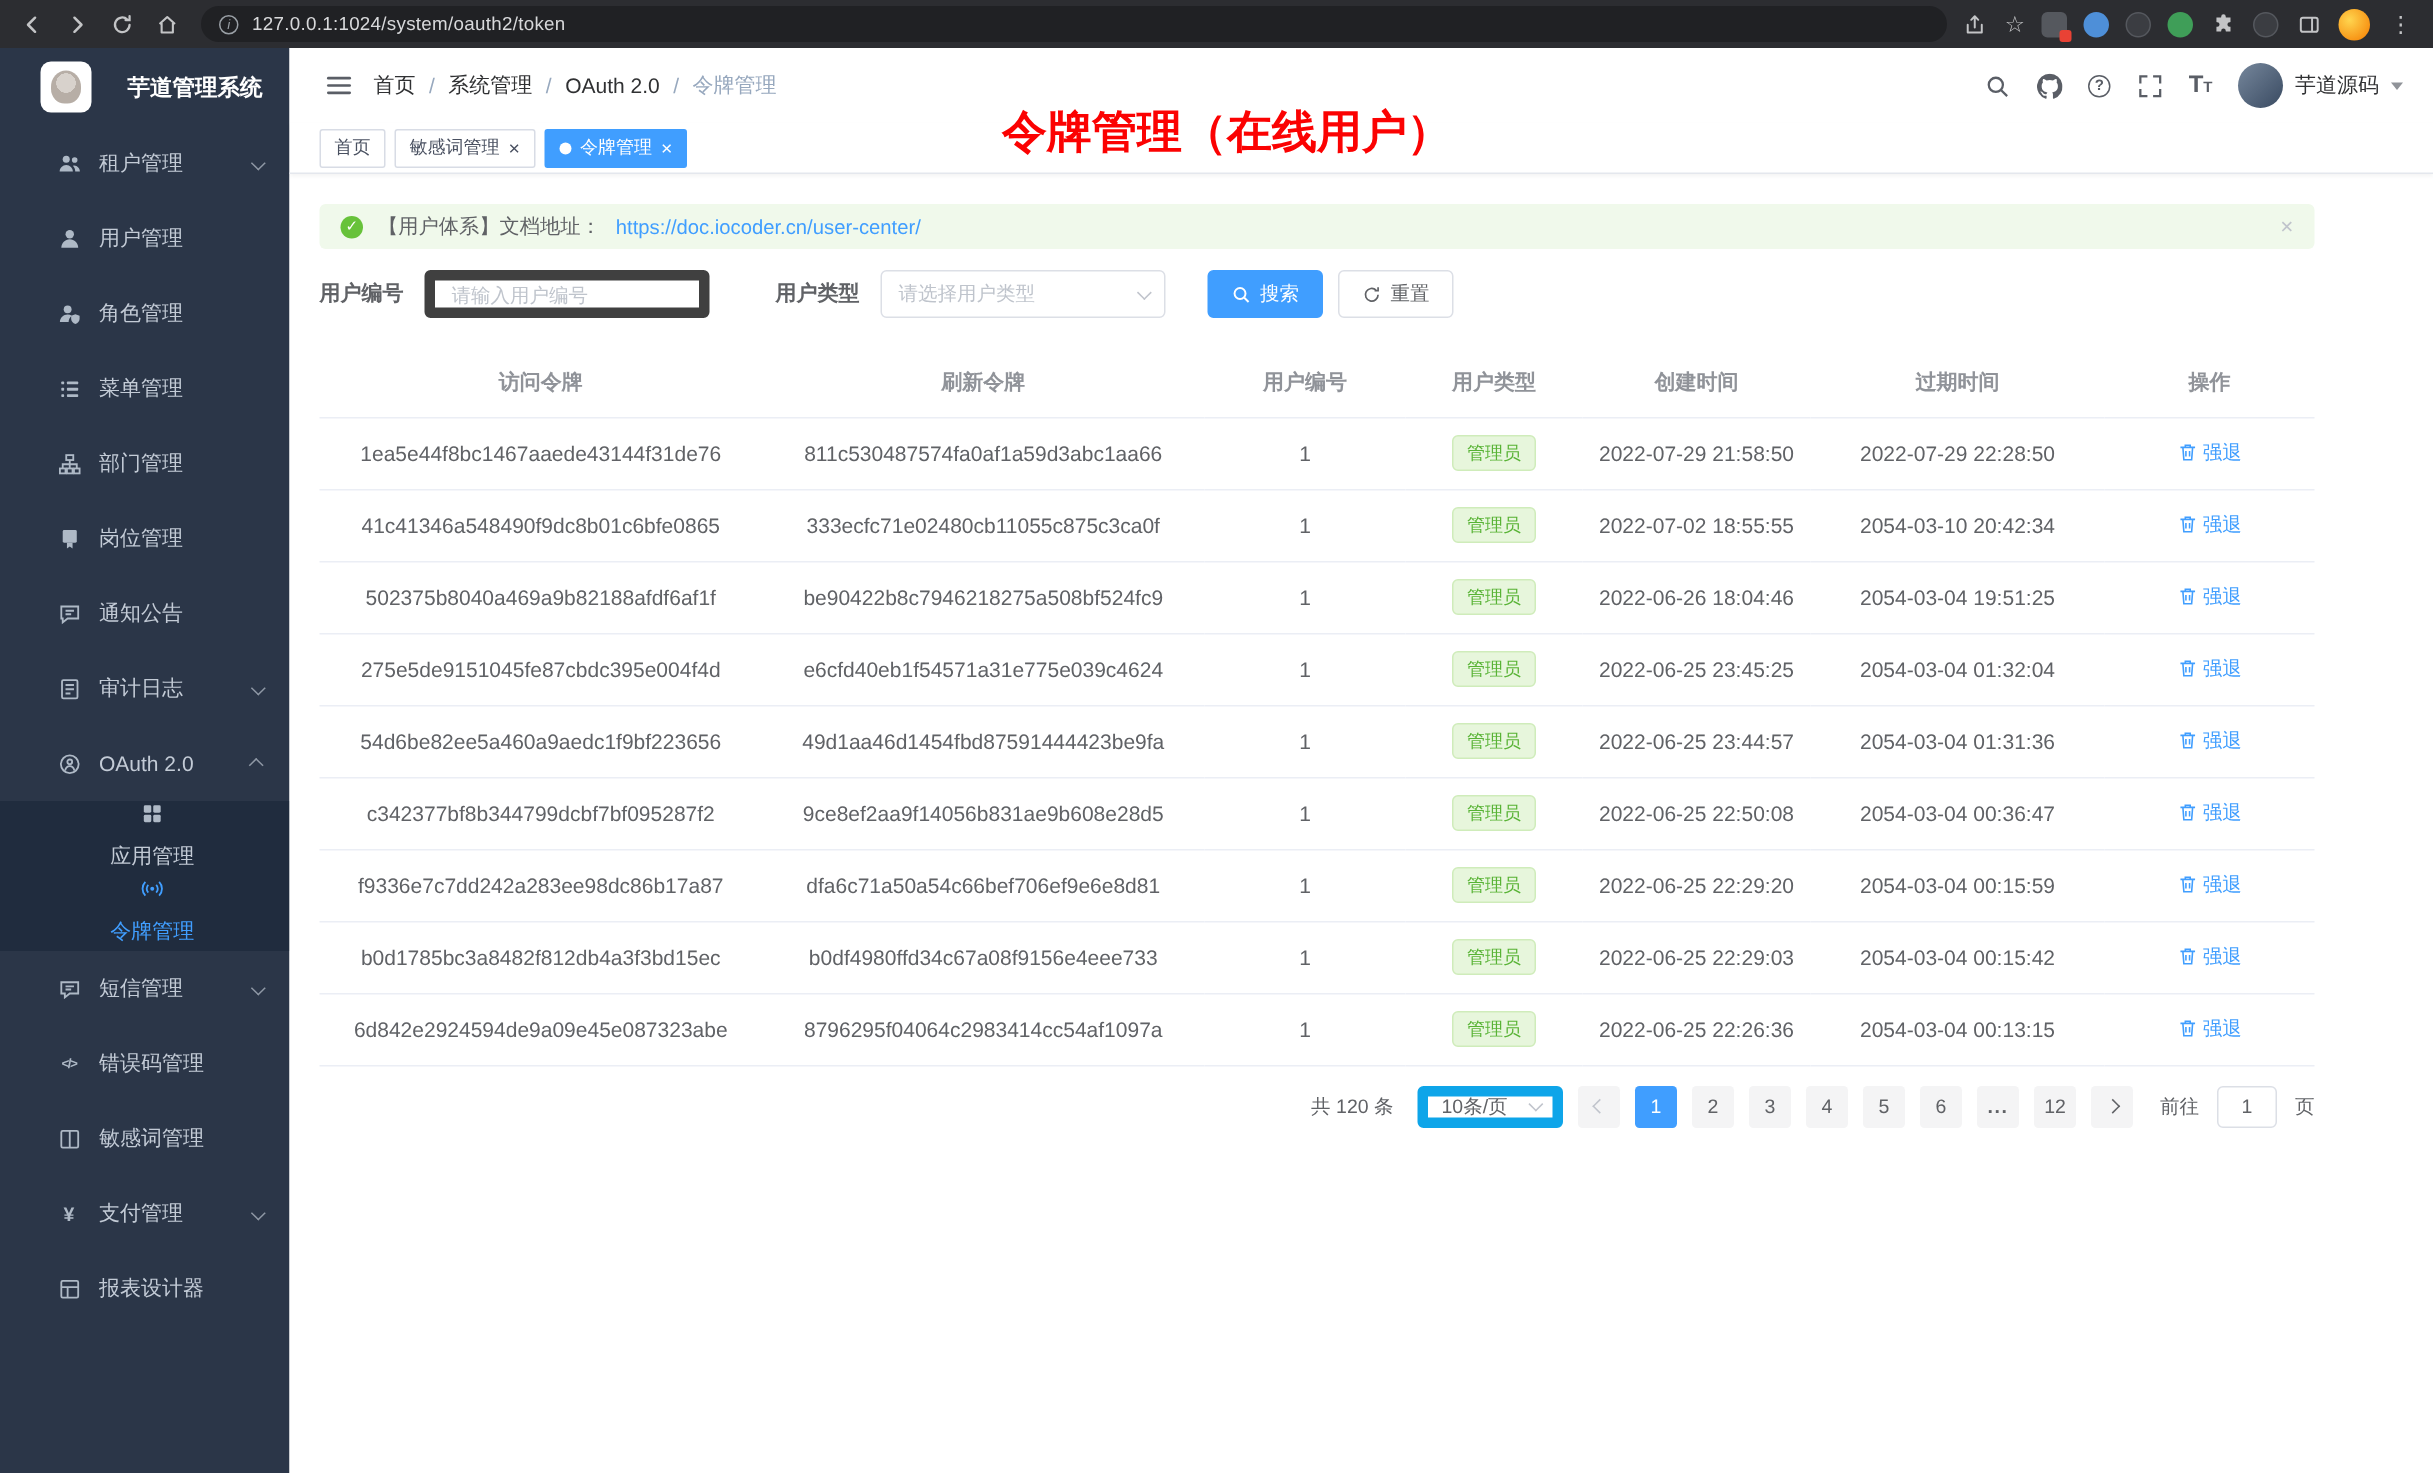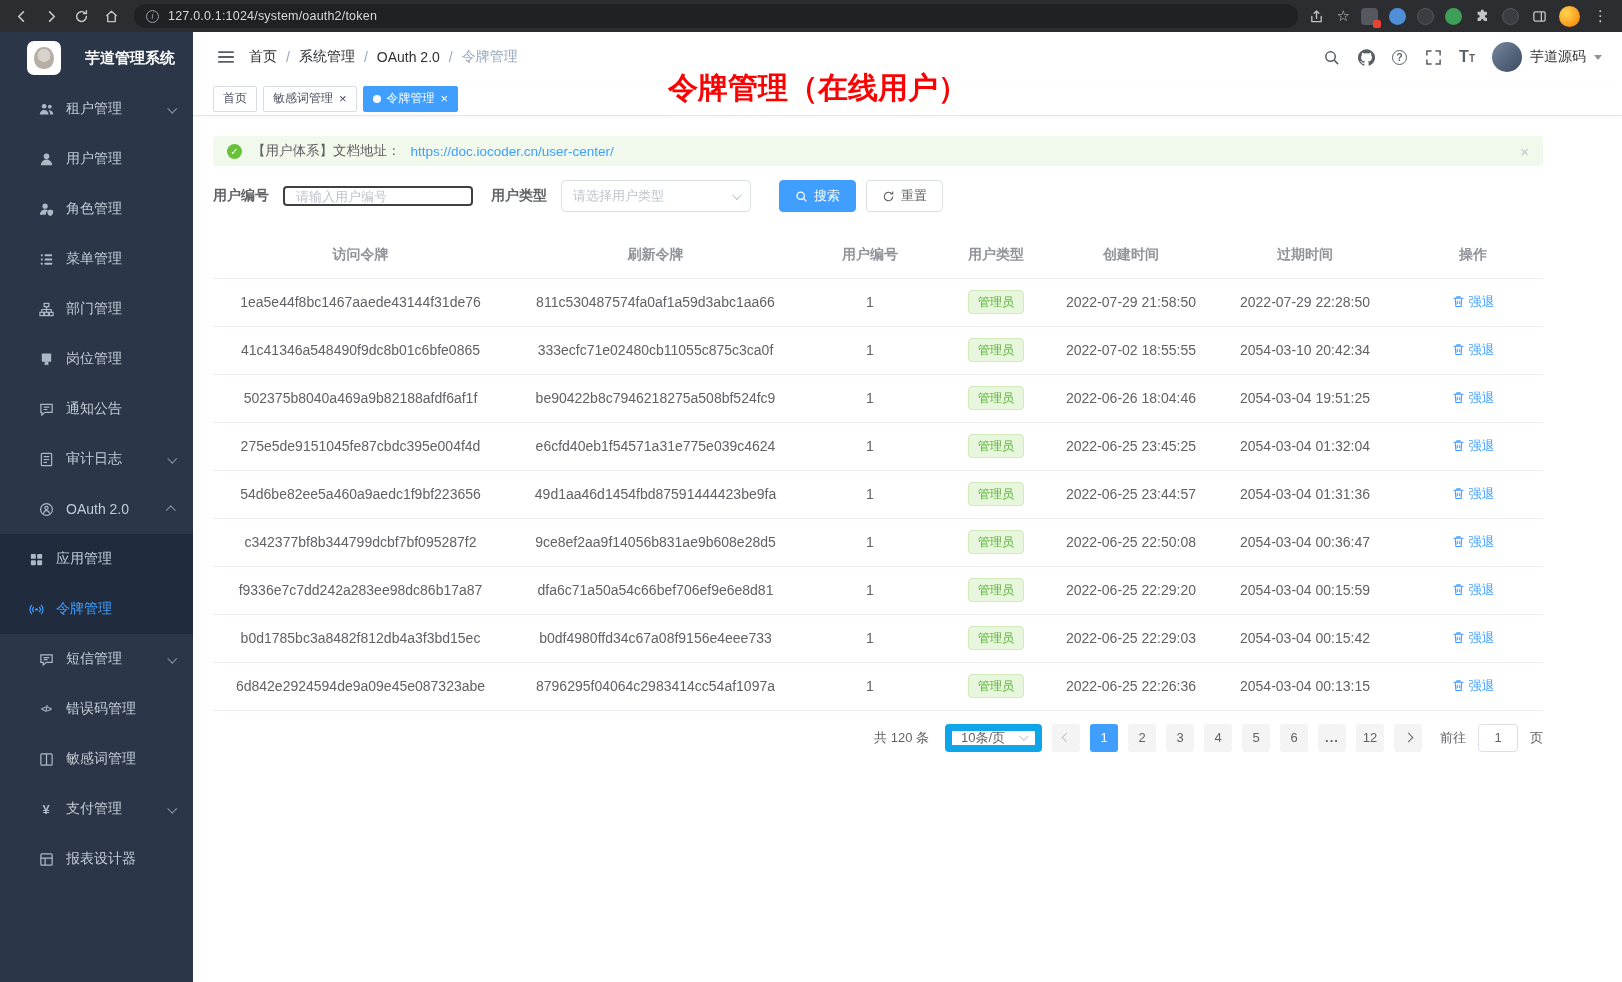--- a/index.html
+++ b/index.html
@@ -39,21 +39,21 @@
   .menu { flex:1; overflow:hidden; }
   .menu-item { height:50px; display:flex; align-items:center; gap:12px; padding:0 18px 0 38px; color:#c3cbd6; font-size:14px; cursor:pointer; white-space:nowrap; }
   .mi-icon { width:16px; height:16px; color:#aeb9c6; display:flex; align-items:center; justify-content:center; flex-shrink:0; font-weight:700; }
   .mi-icon svg { width:15px; height:15px; }
   .mi-icon.txt { font-size:13px; }
   .mi-icon.txt.small { font-size:9px; letter-spacing:-1px; }
   .mi-label { flex:1; }
   .chev { width:7px; height:7px; border-right:1.5px solid #8f98a5; border-bottom:1.5px solid #8f98a5; transform:rotate(45deg) translateY(-1px); flex-shrink:0; }
   .chev.up { transform:rotate(225deg) translateY(-1px); }
   .submenu { background:#202c3e; }
-  .menu-item.sub { padding-left:28px; }
+  .menu-item.sub { padding-left:28px;flex-direction:column; }
   .menu-item.active { color:#409eff; }
   .menu-item.active .mi-icon { color:#409eff; }
 
   .main { flex:1; display:flex; flex-direction:column; background:#fff; min-width:0; }
 
   
   .header { height:50px; display:flex; align-items:center; padding:0 20px 0 24px; }
   .hamburger { width:18px; height:18px; color:#5a5e66; cursor:pointer; }
   .hamburger svg { width:18px; height:18px; }
   .breadcrumb { display:flex; align-items:center; gap:9px; margin-left:14px; font-size:14px; }
@@ -84,21 +84,21 @@
   .inner { width:1330px; }
 
   .alert { height:30px; background:#f0f9eb; border-radius:4px; display:flex; align-items:center; gap:10px; padding:0 14px; margin-bottom:14px; }
   .alert-check { width:15px; height:15px; border-radius:50%; background:#67c23a; color:#fff; font-size:10px; font-weight:700; display:flex; align-items:center; justify-content:center; flex-shrink:0; }
   .alert-text { font-size:13.5px; color:#606266; }
   .alert-link { font-size:13.5px; color:#409eff; cursor:pointer; }
   .alert-close { margin-left:auto; color:#c0c4cc; font-size:15px; cursor:pointer; }
 
   .filter { display:flex; align-items:center; margin-bottom:20px; }
   .f-label { font-size:14px; font-weight:700; color:#606266; margin-right:14px; white-space:nowrap; }
-  .f-input { width:190px; height:20px; border:2px solid #404040; border-radius:4px; padding:0 11px; font-size:13px; color:#606266; margin-right:18px; outline:none; font-family:inherit; }
+  .f-input { width:190px; height:32px; border:7px solid #404040; border-radius:4px; padding:0 11px; font-size:13px; color:#606266; margin-right:44px; outline:none; font-family:inherit; }
   .f-input::placeholder { color:#bfc4cc; }
   .f-select { width:190px; height:32px; border:1px solid #dcdfe6; border-radius:4px; padding:0 11px; display:flex; align-items:center; justify-content:space-between; font-size:13px; color:#bfc4cc; margin-right:28px; cursor:pointer; }
   .chev-g { width:7px; height:7px; border-right:1.5px solid #c0c4cc; border-bottom:1.5px solid #c0c4cc; transform:rotate(45deg) translateY(-2px); }
   .btn { height:32px; border-radius:4px; font-size:13px; display:flex; align-items:center; gap:6px; padding:0 15px; cursor:pointer; font-family:inherit; }
   .btn svg { width:13px; height:13px; }
   .btn-primary { background:#409eff; border:1px solid #409eff; color:#fff; margin-right:10px; }
   .btn-plain { background:#fff; border:1px solid #dcdfe6; color:#606266; }
 
   table.grid { width:1330px; border-collapse:collapse; table-layout:fixed; }
   .grid th { height:46px; font-size:14px; color:#909399; font-weight:700; border-bottom:1px solid #ebeef5; text-align:center; white-space:nowrap; }

